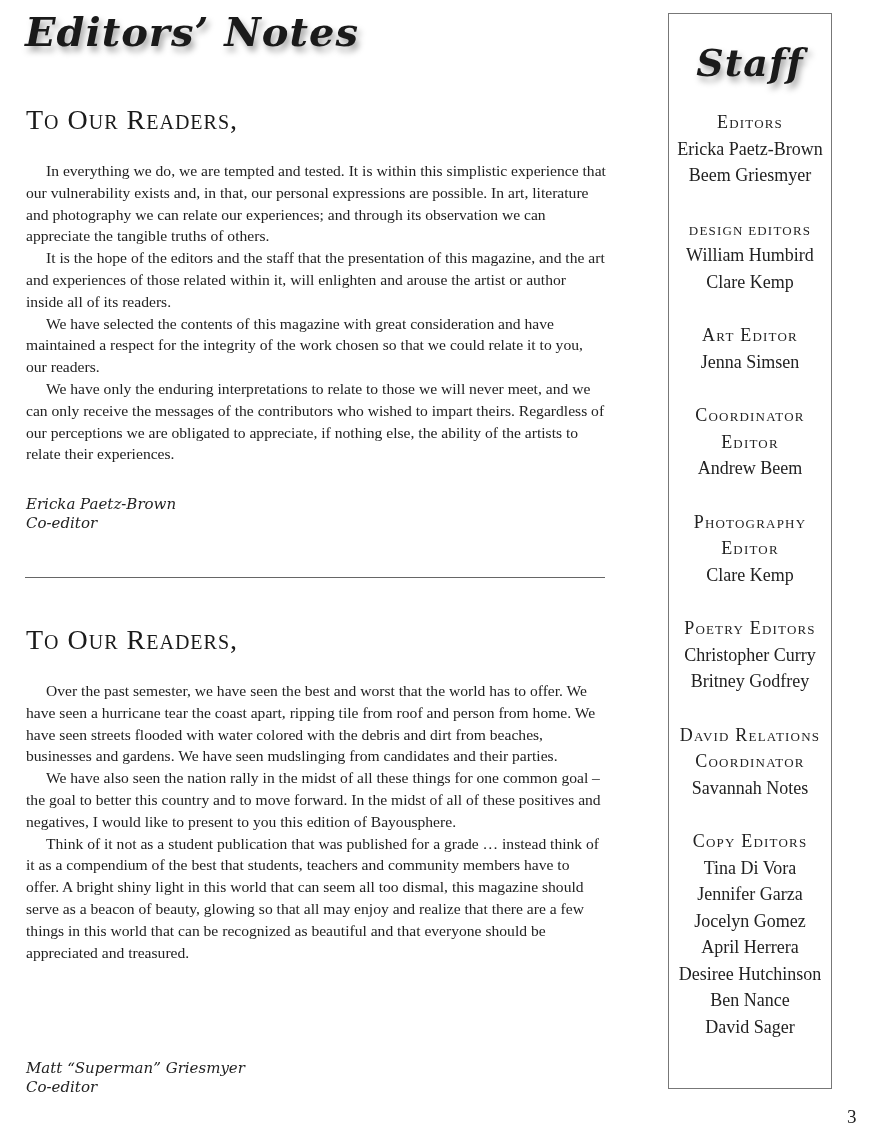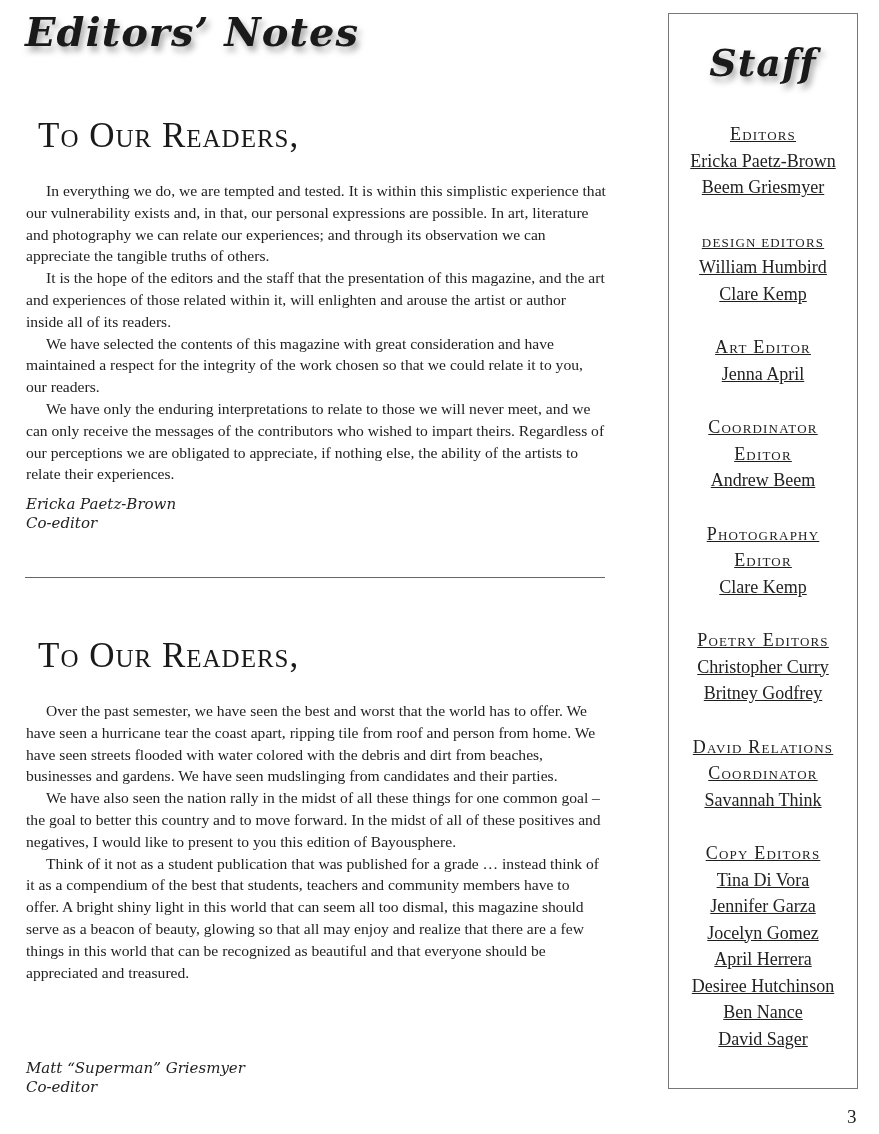--- a/index.html
+++ b/index.html
@@ -7,44 +7,44 @@
   .page-title {
     position: absolute; left: 25px; top: 8px; margin: 0;
     font-family: "DejaVu Serif", serif; font-style: italic; font-weight: bold;
     font-size: 40px; letter-spacing: 1px; color: #1a1a1a;
     text-shadow: 3px 5px 6px rgba(0,0,0,0.35);
   }
   .letter { position: absolute; left: 26px; width: 580px; }
   .letter-1 { top: 104px; }
   .letter-2 { top: 624px; }
   .salutation {
-    margin: 12px; font-family: "Liberation Serif", serif; font-variant: small-caps;
-    font-size: 35px; font-weight: normal; letter-spacing: 1px; color: #1a1a1a;
+    margin: 0; font-family: "Liberation Serif", serif; font-variant: small-caps;
+    font-size: 28px; font-weight: normal; letter-spacing: 1px; color: #1a1a1a;
   }
   .body-text { margin-top: 24px; }
   .para {
     margin: 0; font-family: "Liberation Serif", serif; font-size: 15.6px; line-height: 21.8px;
     text-indent: 20px; color: #222; text-align: left;
   }
   .signature {
     font-family: "DejaVu Serif", serif; font-style: italic; font-size: 15px; line-height: 19px; color: #222;
   }
   .sig-1 { position: absolute; left: 26px; top: 495px; }
   .sig-2 { position: absolute; left: 26px; top: 1059px; }
   .divider { position: absolute; left: 25px; top: 577px; width: 580px; height: 0; border-top: 1.5px solid #666; }
   .staff-box {
-    position: absolute; left: 668px; top: 13px; width: 190px; height: 1076px;
+    position: absolute; left: 668px; top: 13px; width: 164px; height: 1076px;
     border: 1px solid #777; box-sizing: border-box; text-align: center;
   }
   .staff-title {
     margin: 26px 0 0 0; font-family: "DejaVu Serif", serif; font-style: italic; font-weight: bold;
     font-size: 38px; letter-spacing: 1px; color: #1a1a1a;
     text-shadow: 3px 5px 6px rgba(0,0,0,0.35);
   }
-  .staff-list { margin-top: 36px; text-decoration: underline; }
+  .staff-list { margin-top: 24px; }
   .staff-group { margin-bottom: 27px; }
   .role {
     font-family: "Liberation Serif", serif; font-variant: small-caps; font-size: 18px;
     letter-spacing: 1.2px; line-height: 26.5px; color: #222;
   }
   .role-lower { font-variant: all-small-caps; font-size: 19px; }
   .name { font-family: "Liberation Serif", serif; font-size: 18px; line-height: 26.5px; color: #222; }
   .page-number {
     position: absolute; left: 847px; top: 1106px;
     font-family: "Liberation Serif", serif; font-size: 19px; color: #222;
@@ -92,41 +92,41 @@
         <div class="name">Ericka Paetz-Brown</div>
         <div class="name">Beem Griesmyer</div>
       </div>
       <div class="staff-group">
         <div class="role role-lower">design editors</div>
         <div class="name">William Humbird</div>
         <div class="name">Clare Kemp</div>
       </div>
       <div class="staff-group">
         <div class="role">Art Editor</div>
-        <div class="name">Jenna April</div>
+        <div class="name">Jenna Simsen</div>
       </div>
       <div class="staff-group">
         <div class="role">Coordinator</div>
         <div class="role">Editor</div>
         <div class="name">Andrew Beem</div>
       </div>
       <div class="staff-group">
         <div class="role">Photography</div>
         <div class="role">Editor</div>
         <div class="name">Clare Kemp</div>
       </div>
       <div class="staff-group">
         <div class="role">Poetry Editors</div>
         <div class="name">Christopher Curry</div>
         <div class="name">Britney Godfrey</div>
       </div>
       <div class="staff-group">
         <div class="role">David Relations</div>
         <div class="role">Coordinator</div>
-        <div class="name">Savannah Think</div>
+        <div class="name">Savannah Notes</div>
       </div>
       <div class="staff-group">
         <div class="role">Copy Editors</div>
         <div class="name">Tina Di Vora</div>
         <div class="name">Jennifer Garza</div>
         <div class="name">Jocelyn Gomez</div>
         <div class="name">April Herrera</div>
         <div class="name">Desiree Hutchinson</div>
         <div class="name">Ben Nance</div>
         <div class="name">David Sager</div>

